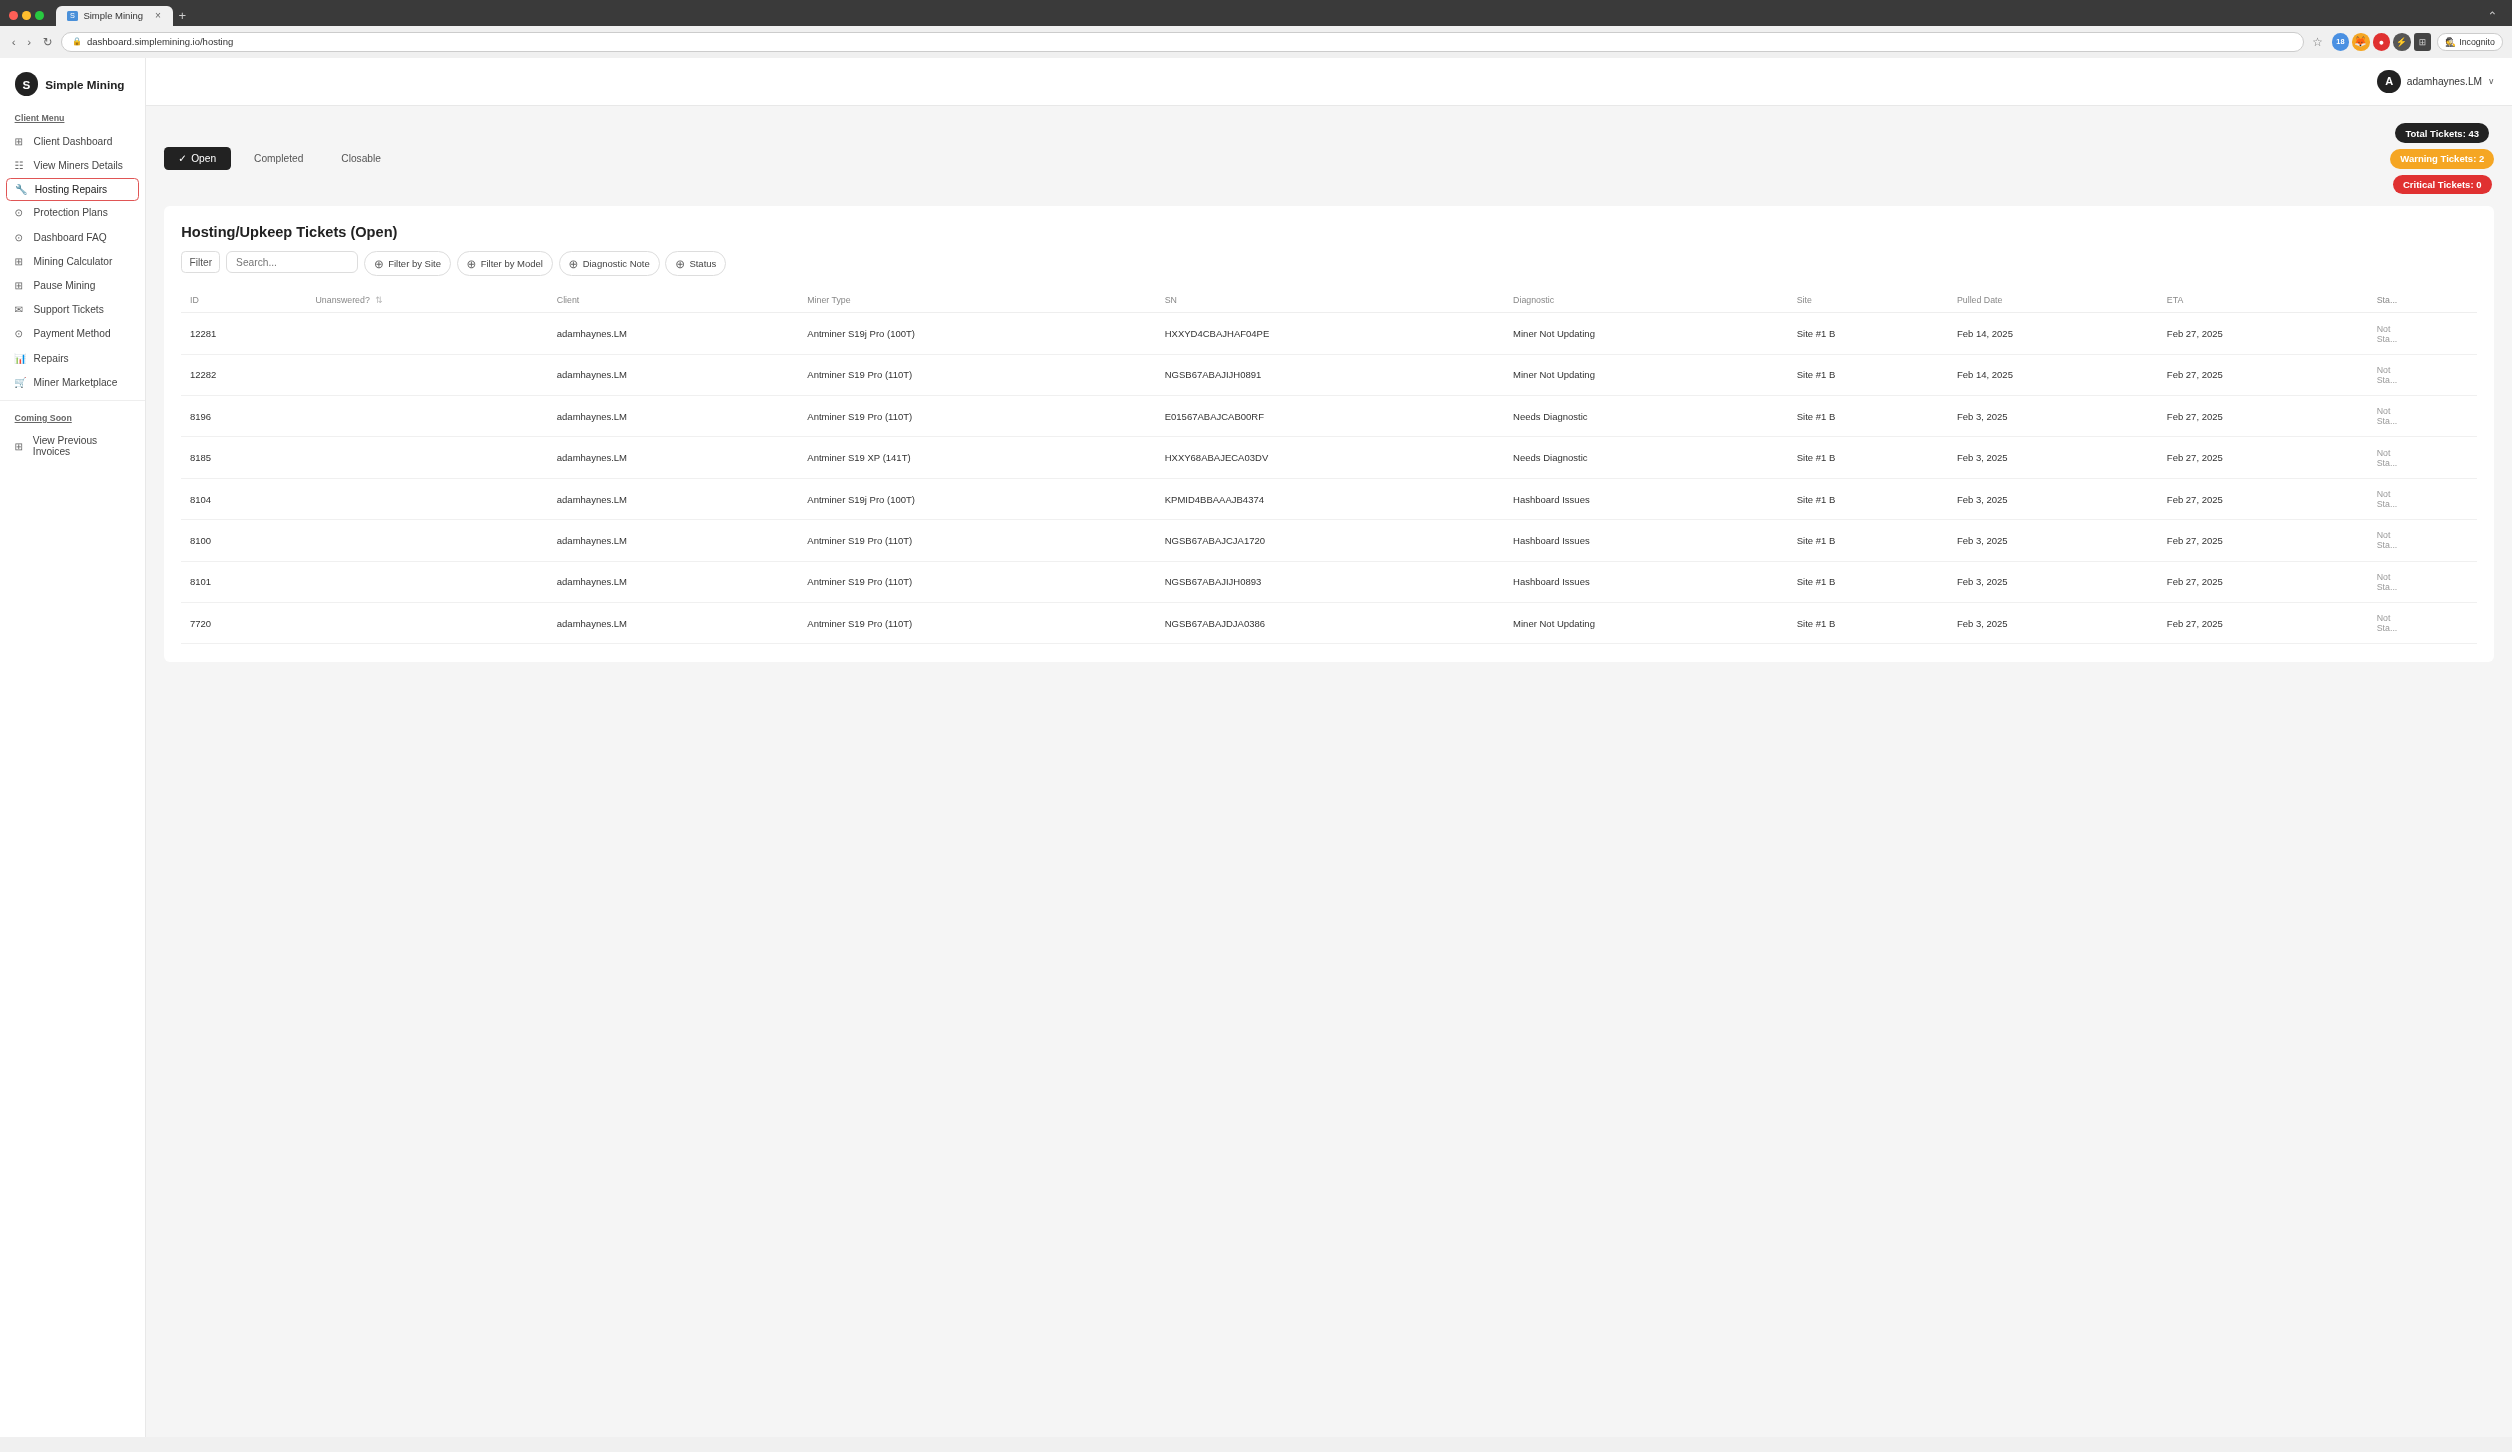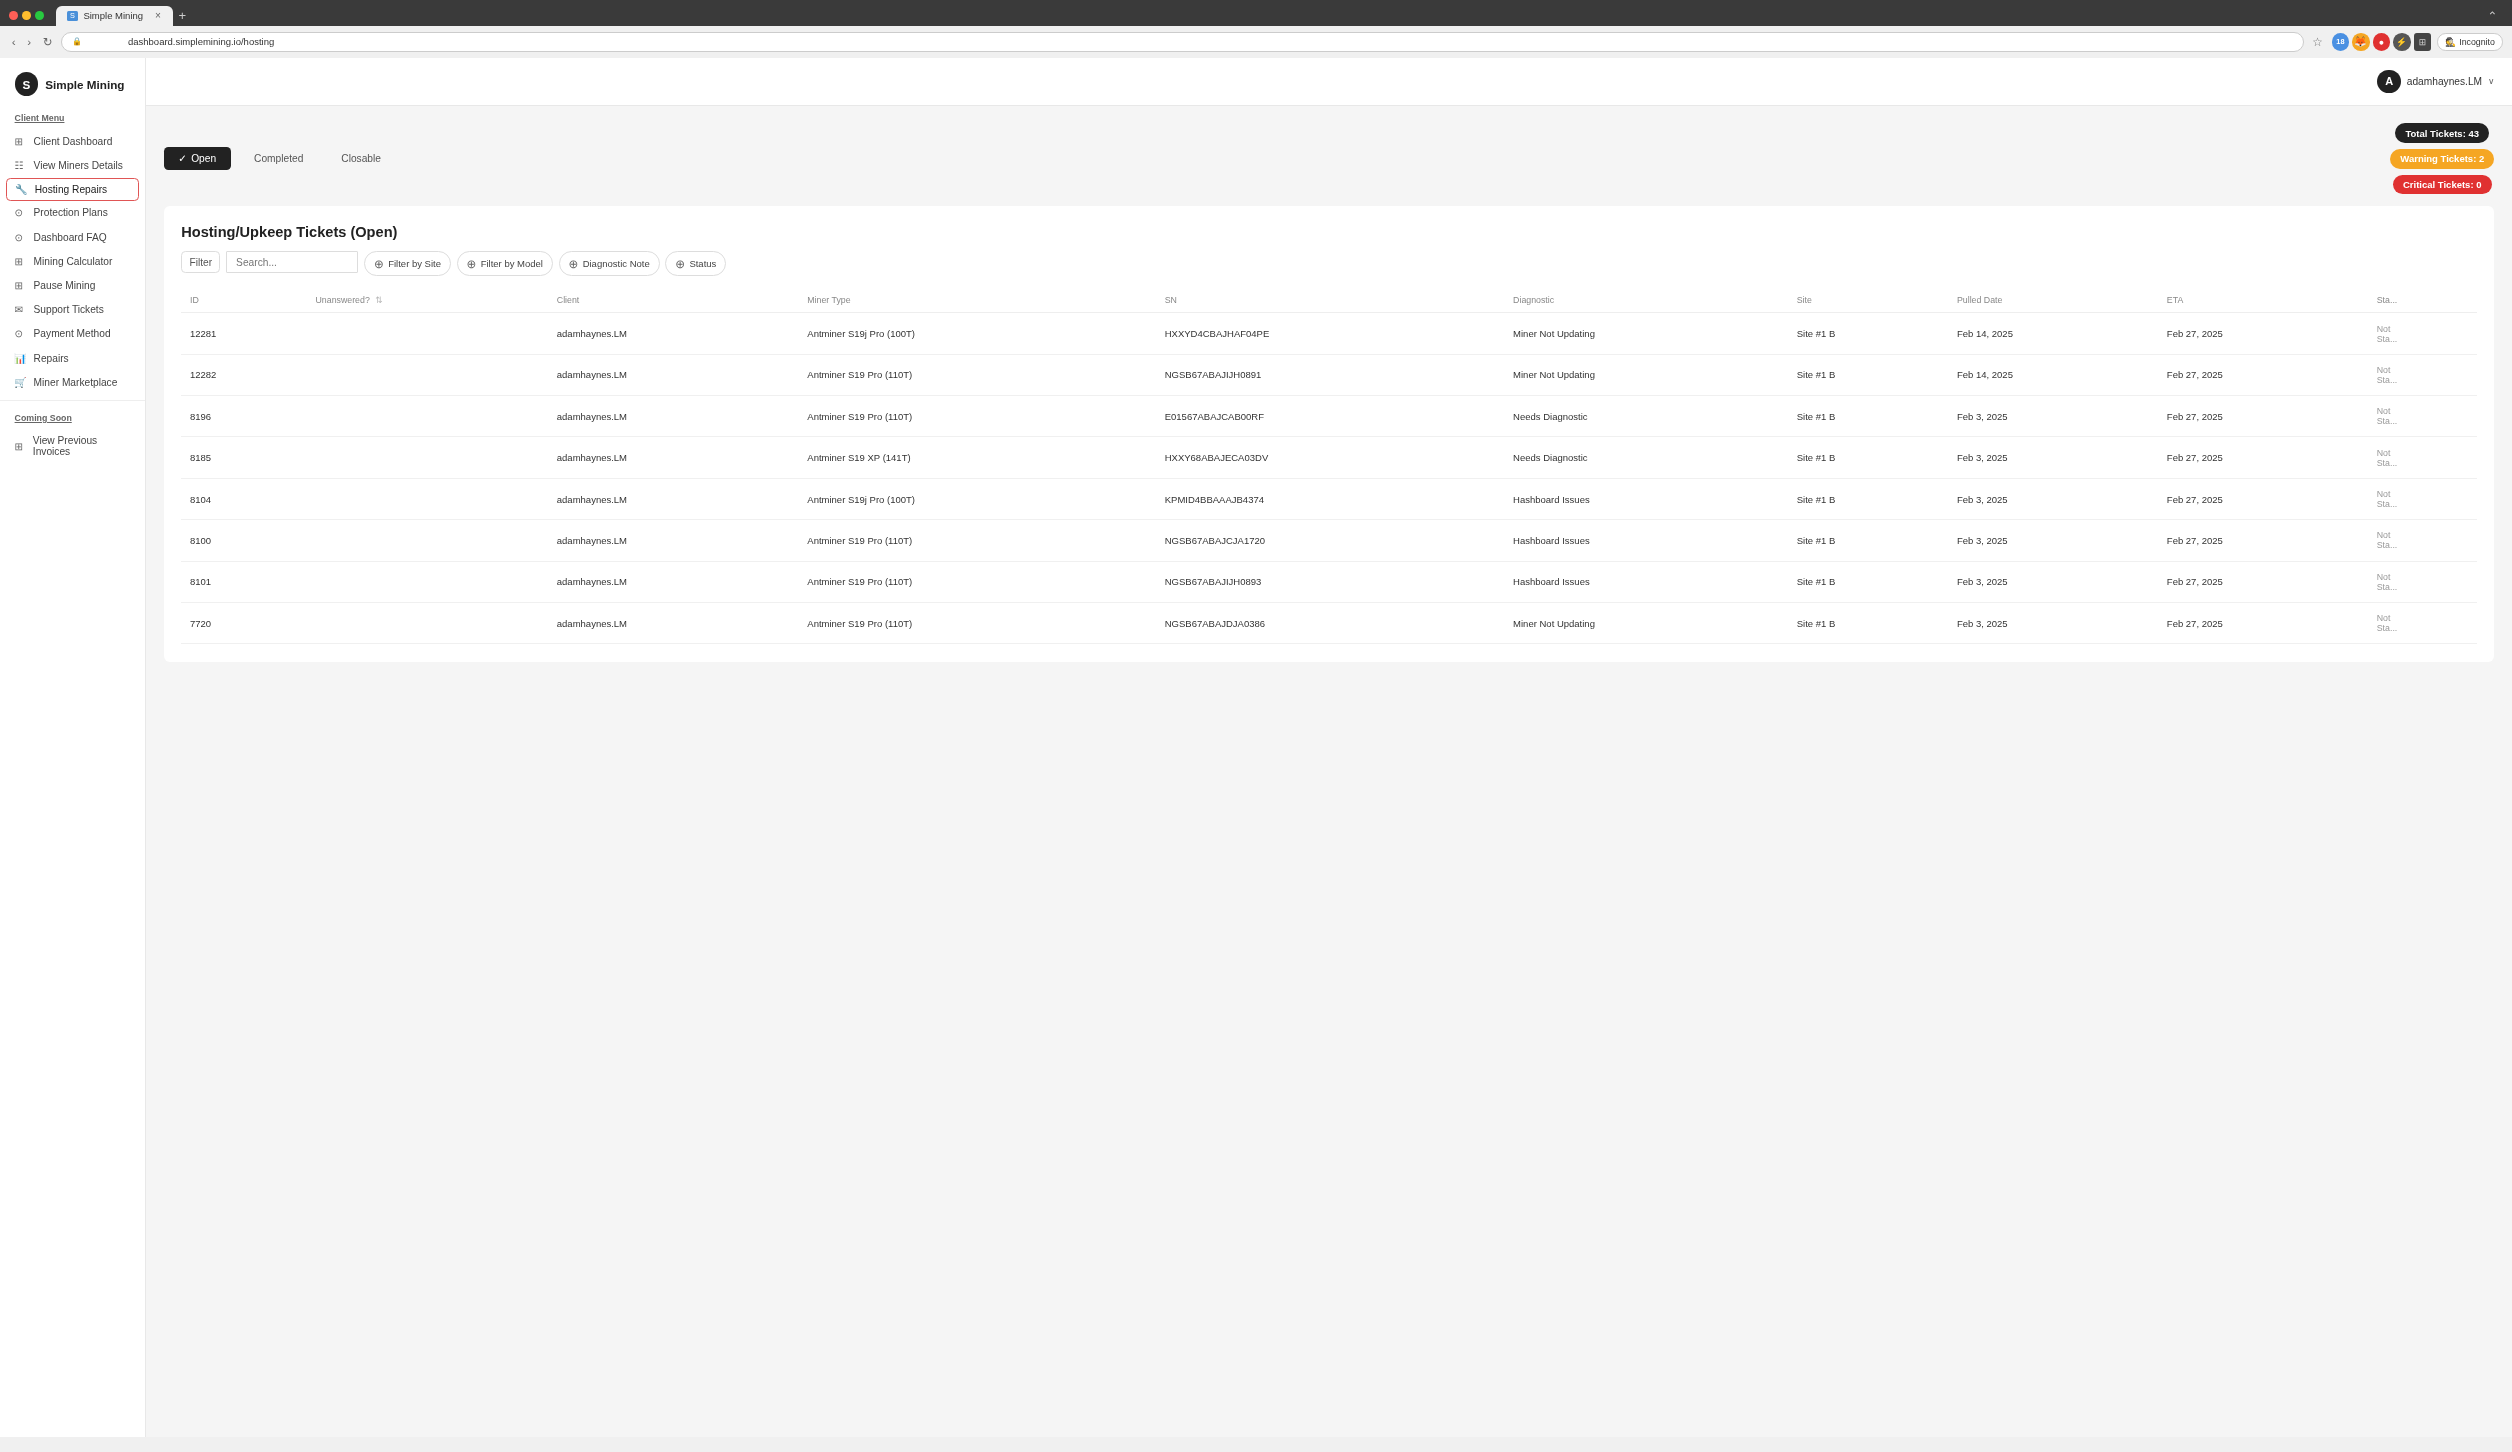--- a/index.html
+++ b/index.html
@@ -5,21 +5,21 @@
     * { box-sizing: border-box; margin: 0; padding: 0; }
     body { font-family: -apple-system, BlinkMacSystemFont, 'Segoe UI', sans-serif; background: #f0f0f0; font-size: 10.2px; color: #333; }
     .browser-tab { background: #f0f0f0; border-radius: 5.9px 5.9px 0 0; padding: 4.4px 11.7px; display: flex; align-items: center; gap: 5.9px; font-size: 8.8px; color: #333; min-width: 117px; }
     .browser-tab .tab-favicon { width: 10.2px; height: 10.2px; background: #4a90d9; border-radius: 1.5px; font-size: 7.3px; color: white; display: flex; align-items: center; justify-content: center; }
     .browser-tab .tab-close { margin-left: auto; color: #666; cursor: pointer; font-size: 10.2px; }
     .browser-tab-new { color: #ccc; background: none; border: none; font-size: 13px; padding: 0 5.9px; cursor: pointer; align-self: center; }
     .browser-toolbar { background: #f0f0f0; padding: 5.9px 8.8px; display: flex; align-items: center; gap: 5.9px; }
     .browser-nav-btn { background: none; border: none; color: #666; font-size: 11.7px; cursor: pointer; padding: 2.9px; border-radius: 2.9px; }
     .browser-url-bar { flex: 1; background: white; border: 0.7px solid #ccc; border-radius: 14.6px; padding: 3.7px 10.2px; font-size: 9.5px; color: #333; display: flex; align-items: center; gap: 4.4px; }
     .browser-url-icon { color: #666; font-size: 8px; }
-    .browser-url-text { color: #333; font-size: 9.5px; margin-left: 41px; }
+    .browser-url-text { color: #333; font-size: 9.5px; }
     .browser-incognito { background: white; border: 0.7px solid #ccc; border-radius: 8.8px; padding: 2.9px 7.3px; font-size: 8.8px; cursor: pointer; display: flex; align-items: center; gap: 2.9px; }
     .tl { width: 8.8px; height: 8.8px; border-radius: 50%; }
     .tl-red { background: #ff5f57; }
     .tl-yellow { background: #ffbd2e; }
     .tl-green { background: #28c940; }
     .chrome-top { background: #3a3a3a; display: flex; align-items: center; }
 
     
     .app { display: flex; background: #f5f5f5; min-height: calc(100vh - 73px); }
 
@@ -52,21 +52,21 @@
     .badge { padding: 4.4px 10.2px; border-radius: 14.6px; font-size: 9.5px; font-weight: 600; }
     .badge-dark { background: #222; color: white; }
     .badge-warning { background: #f5a623; color: white; }
     .badge-critical { background: #e03131; color: white; }
 
     
     .table-section { background: white; border-radius: 5.9px; padding: 17.6px; }
     .table-title { font-size: 14.6px; font-weight: 700; color: #222; margin-bottom: 11.7px; }
     .table-filters { display: flex; align-items: flex-start; gap: 5.9px; margin-bottom: 11.7px; flex-wrap: wrap; }
     .filter-label { font-size: 10.2px; color: #555; padding: 4.4px 7.3px; border: 0.7px solid #ddd; border-radius: 4.4px; background: white; }
-    .filter-search { padding: 4.4px 8.8px; border: 0.7px solid #ddd; border-radius: 1px; font-size: 10.2px; color: #999; background: white; width: 132px; }
+    .filter-search { padding: 4.4px 8.8px; border: 0.7px solid #ddd; border-radius: 6px; font-size: 10.2px; color: #999; background: white; width: 132px; }
     .filter-btn { display: flex; align-items: center; gap: 4.4px; padding: 4.4px 8.8px; border: 0.7px solid #ddd; border-radius: 14.6px; background: white; cursor: pointer; font-size: 9.5px; color: #444; }
     .filter-btn .plus-icon { font-size: 11.7px; color: #666; }
 
     table { width: 100%; border-collapse: collapse; font-size: 9.5px; }
     thead tr { border-bottom: 1.5px solid #eee; }
     th { text-align: left; padding: 7.3px 8.8px; color: #888; font-weight: 500; font-size: 8.8px; white-space: nowrap; }
     th .sort-icon { margin-left: 2.9px; opacity: 0.6; }
     tbody tr { border-bottom: 0.7px solid #f0f0f0; }
     td { padding: 10.2px 8.8px; color: #333; font-size: 9.5px; white-space: nowrap; }
     td.status-cell { color: #999; font-size: 8.8px; }

